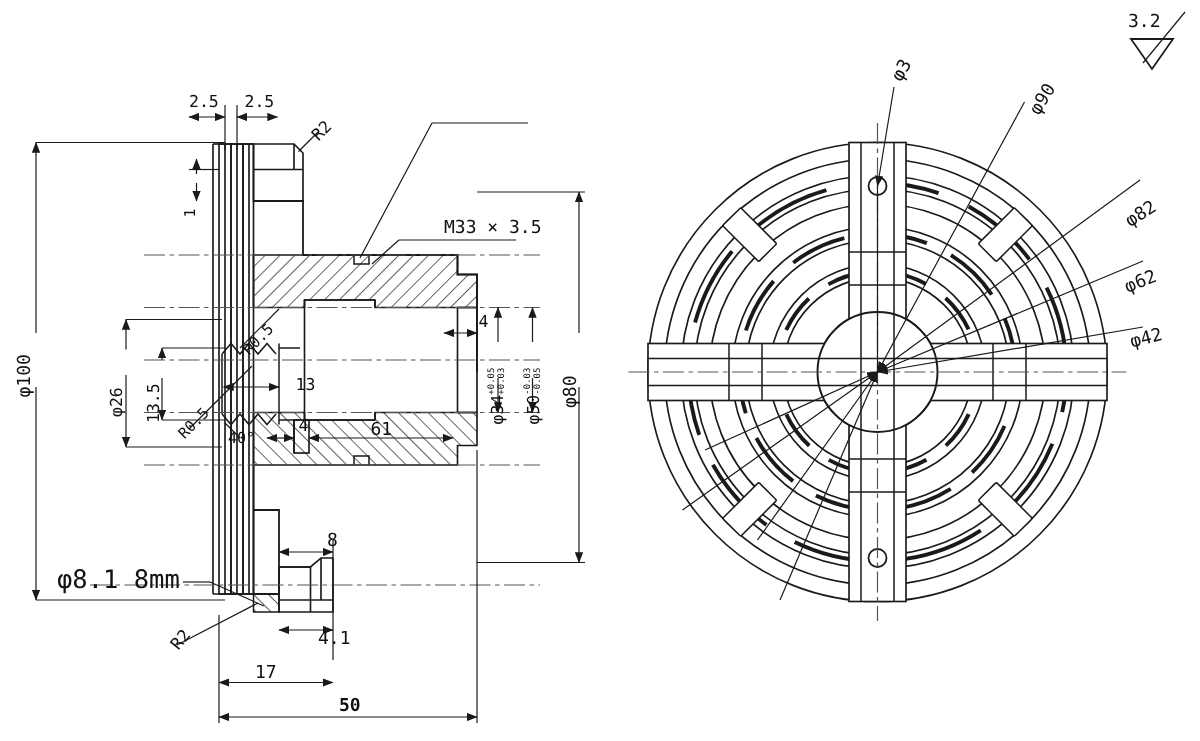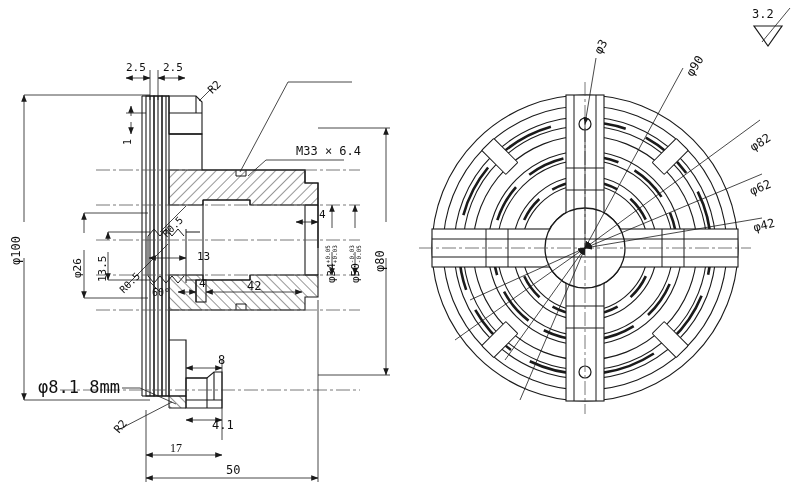--- a/index.html
+++ b/index.html
@@ -307,43 +307,43 @@
   </span>
 </div>
 
 <div class="lbl" style="left:126px;top:62px;font-size:11px;">2.5</div>
 <div class="lbl" style="left:163px;top:62px;font-size:11px;">2.5</div>
 
 <div class="lbl rotd" style="left:206px;top:88px;font-size:11px;transform:rotate(-45deg);">R2</div>
 
 <div class="lbl rot90" style="left:123px;top:145px;font-size:10px;">1</div>
 
-<div class="lbl" style="left:296px;top:145px;font-size:12px;">M33 × 6.4</div>
+<div class="lbl" style="left:296px;top:145px;font-size:12px;">M33 × 3.5</div>
 
 <div class="lbl rotd" style="left:161px;top:232px;font-size:10px;transform:rotate(-45deg);">R0.5</div>
 
 <div class="lbl rotd" style="left:118px;top:288px;font-size:10px;transform:rotate(-45deg);">R0.5</div>
 
 <div class="lbl" style="left:159px;top:251px;font-size:11px;margin-left:38px;">13</div>
 
-<div class="lbl" style="left:152px;top:288px;font-size:10px;">60°</div>
+<div class="lbl" style="left:152px;top:288px;font-size:10px;">40°</div>
 
 <div class="lbl" style="left:199px;top:278px;font-size:11px;">4</div>
 
-<div class="lbl" style="left:247px;top:280px;font-size:12px;">42</div>
+<div class="lbl" style="left:247px;top:280px;font-size:12px;">61</div>
 
 <div class="lbl" style="left:319px;top:209px;font-size:11px;">4</div>
 
 <div class="lbl" style="left:218px;top:354px;font-size:12px;">8</div>
 
 <div class="lbl" style="left:212px;top:419px;font-size:12px;">4.1</div>
 
-<div class="lbl" style="left:170px;top:442px;font-size:12px;font-family:Liberation Serif, serif;">17</div>
-
-<div class="lbl" style="left:226px;top:464px;font-size:12px;">50</div>
+<div class="lbl" style="left:170px;top:442px;font-size:12px;">17</div>
+
+<div class="lbl" style="left:226px;top:464px;font-size:12px;font-weight:bold;">50</div>
 
 <div class="lbl" style="left:38px;top:379px;font-size:17px;">φ8.1  8mm</div>
 
 <div class="lbl rotd" style="left:112px;top:428px;font-size:11px;transform:rotate(-50deg);">R2</div>
 
 <div class="lbl rotd" style="left:592px;top:50px;font-size:12px;transform:rotate(-60deg);">φ3</div>
 
 <div class="lbl rotd" style="left:684px;top:72px;font-size:12px;transform:rotate(-58deg);">φ90</div>
 
 <div class="lbl rotd" style="left:748px;top:143px;font-size:12px;transform:rotate(-32deg);">φ82</div>

